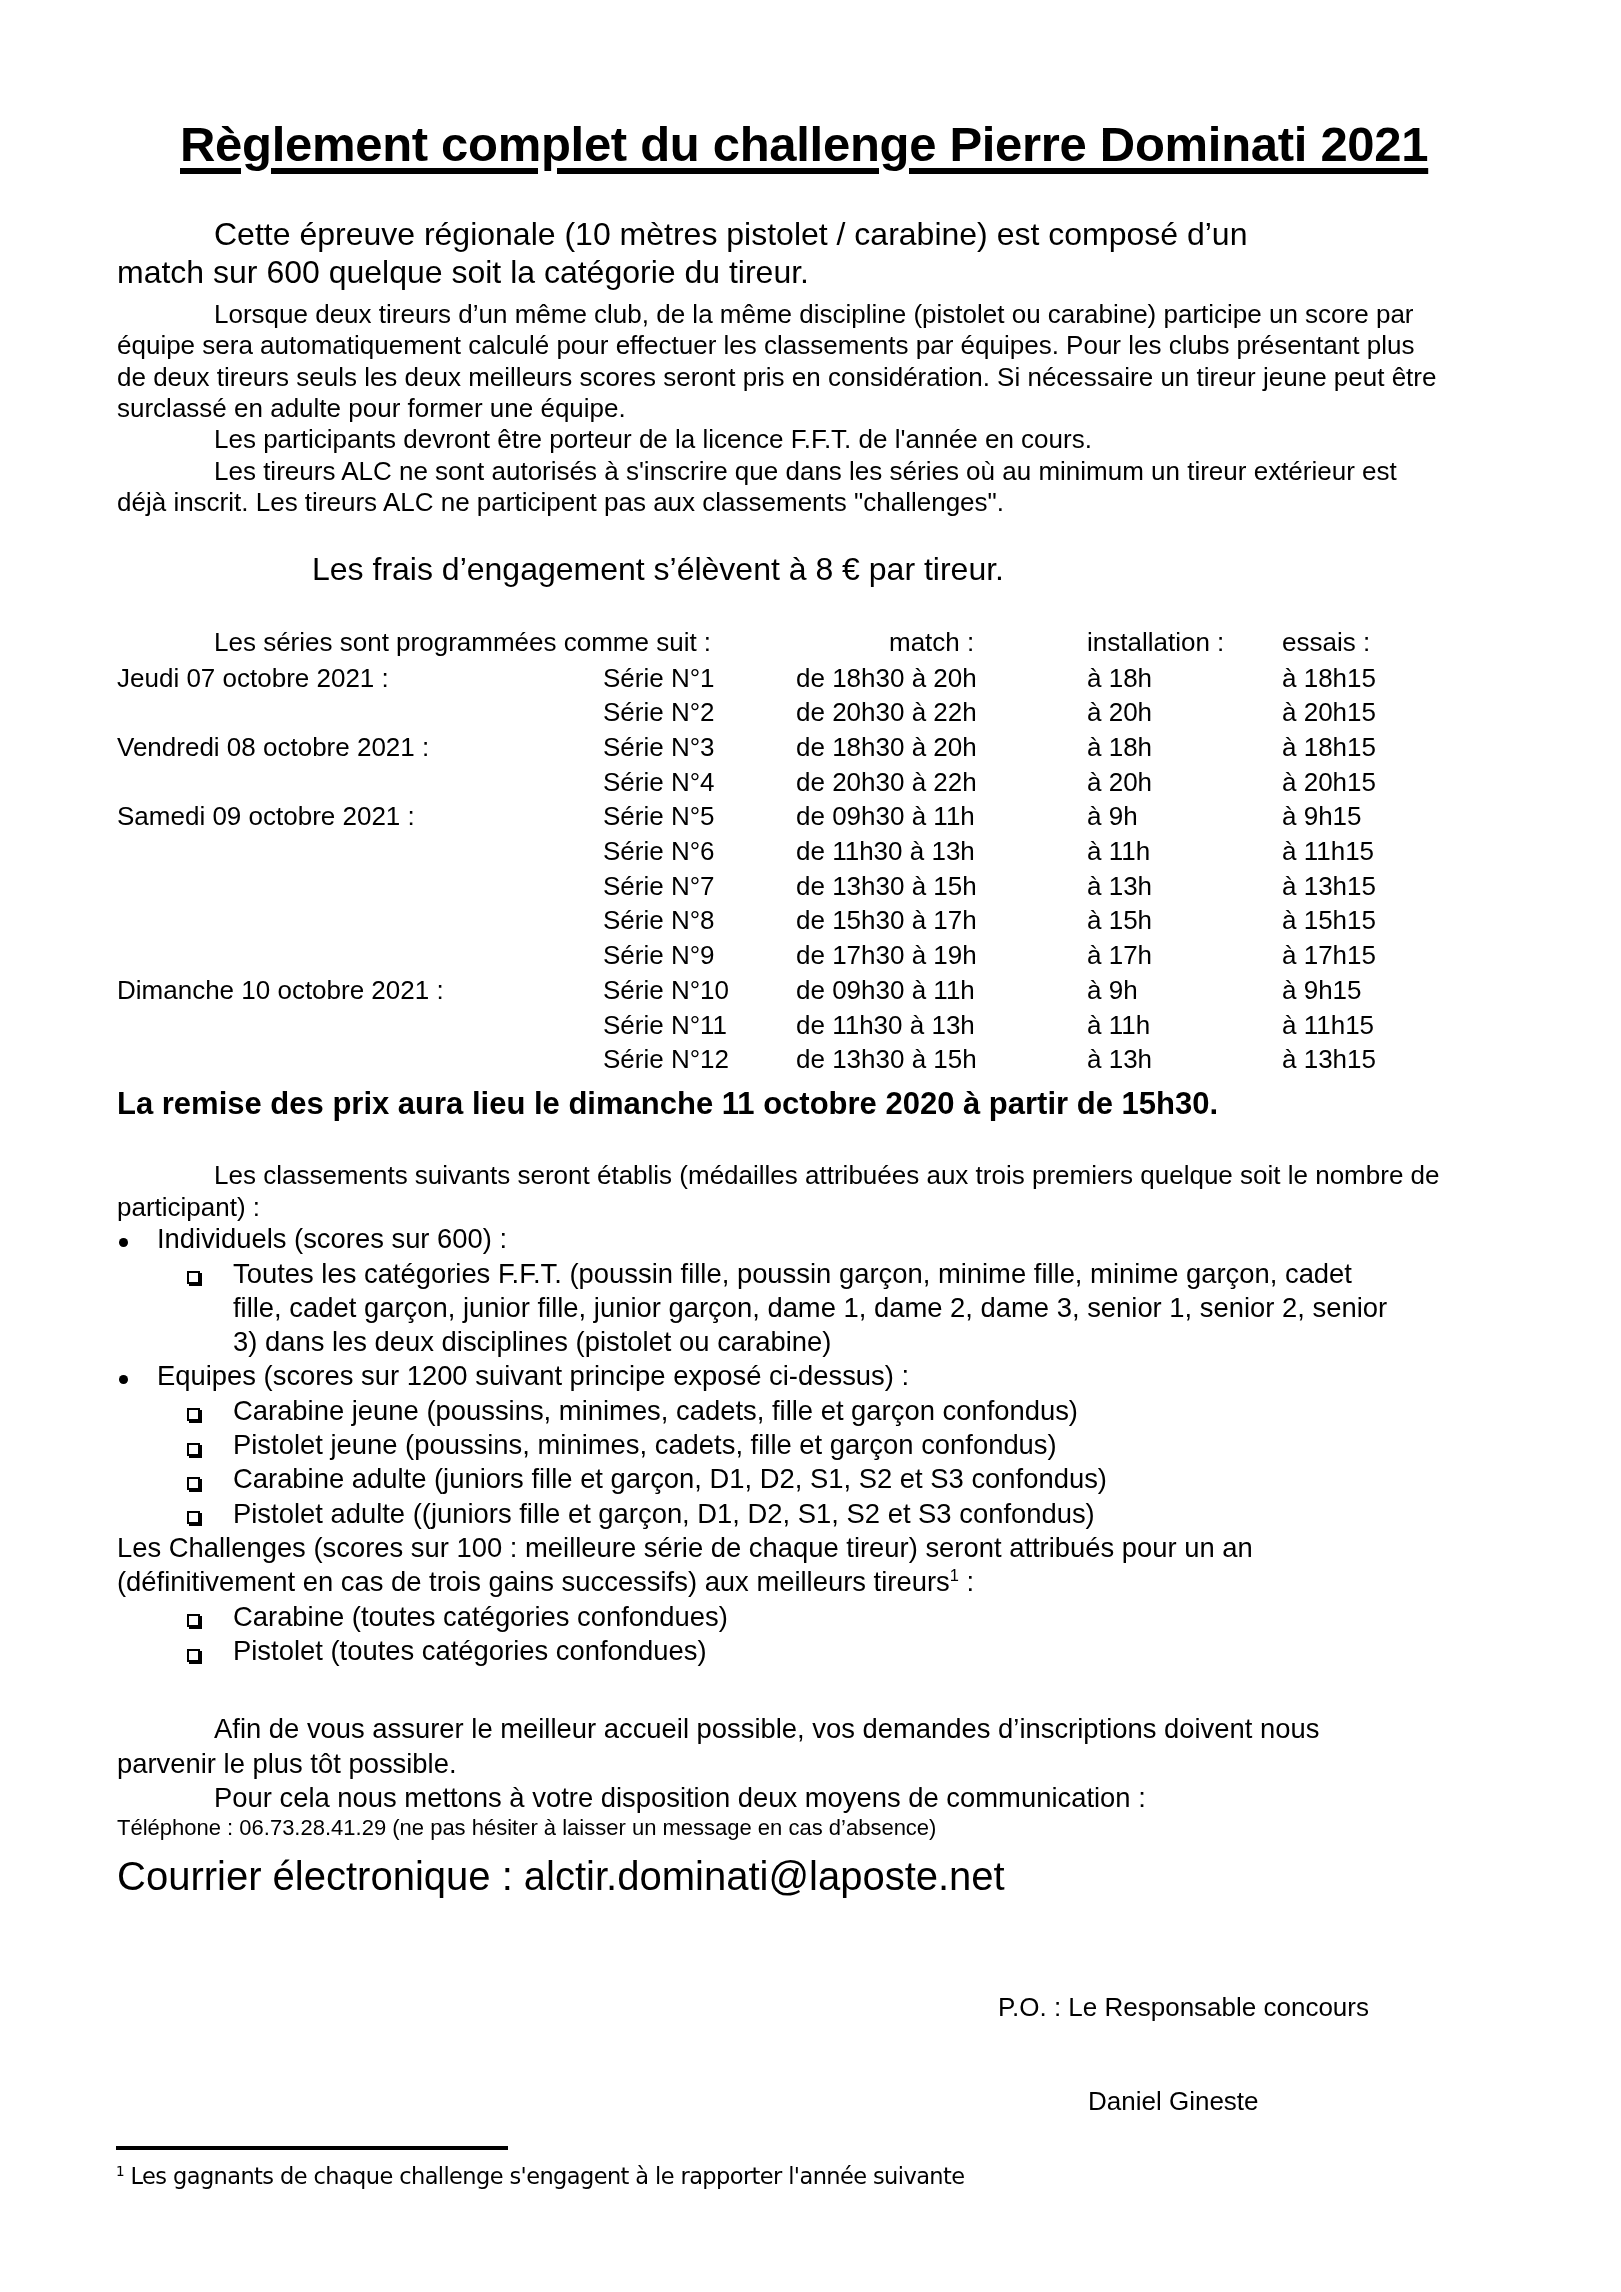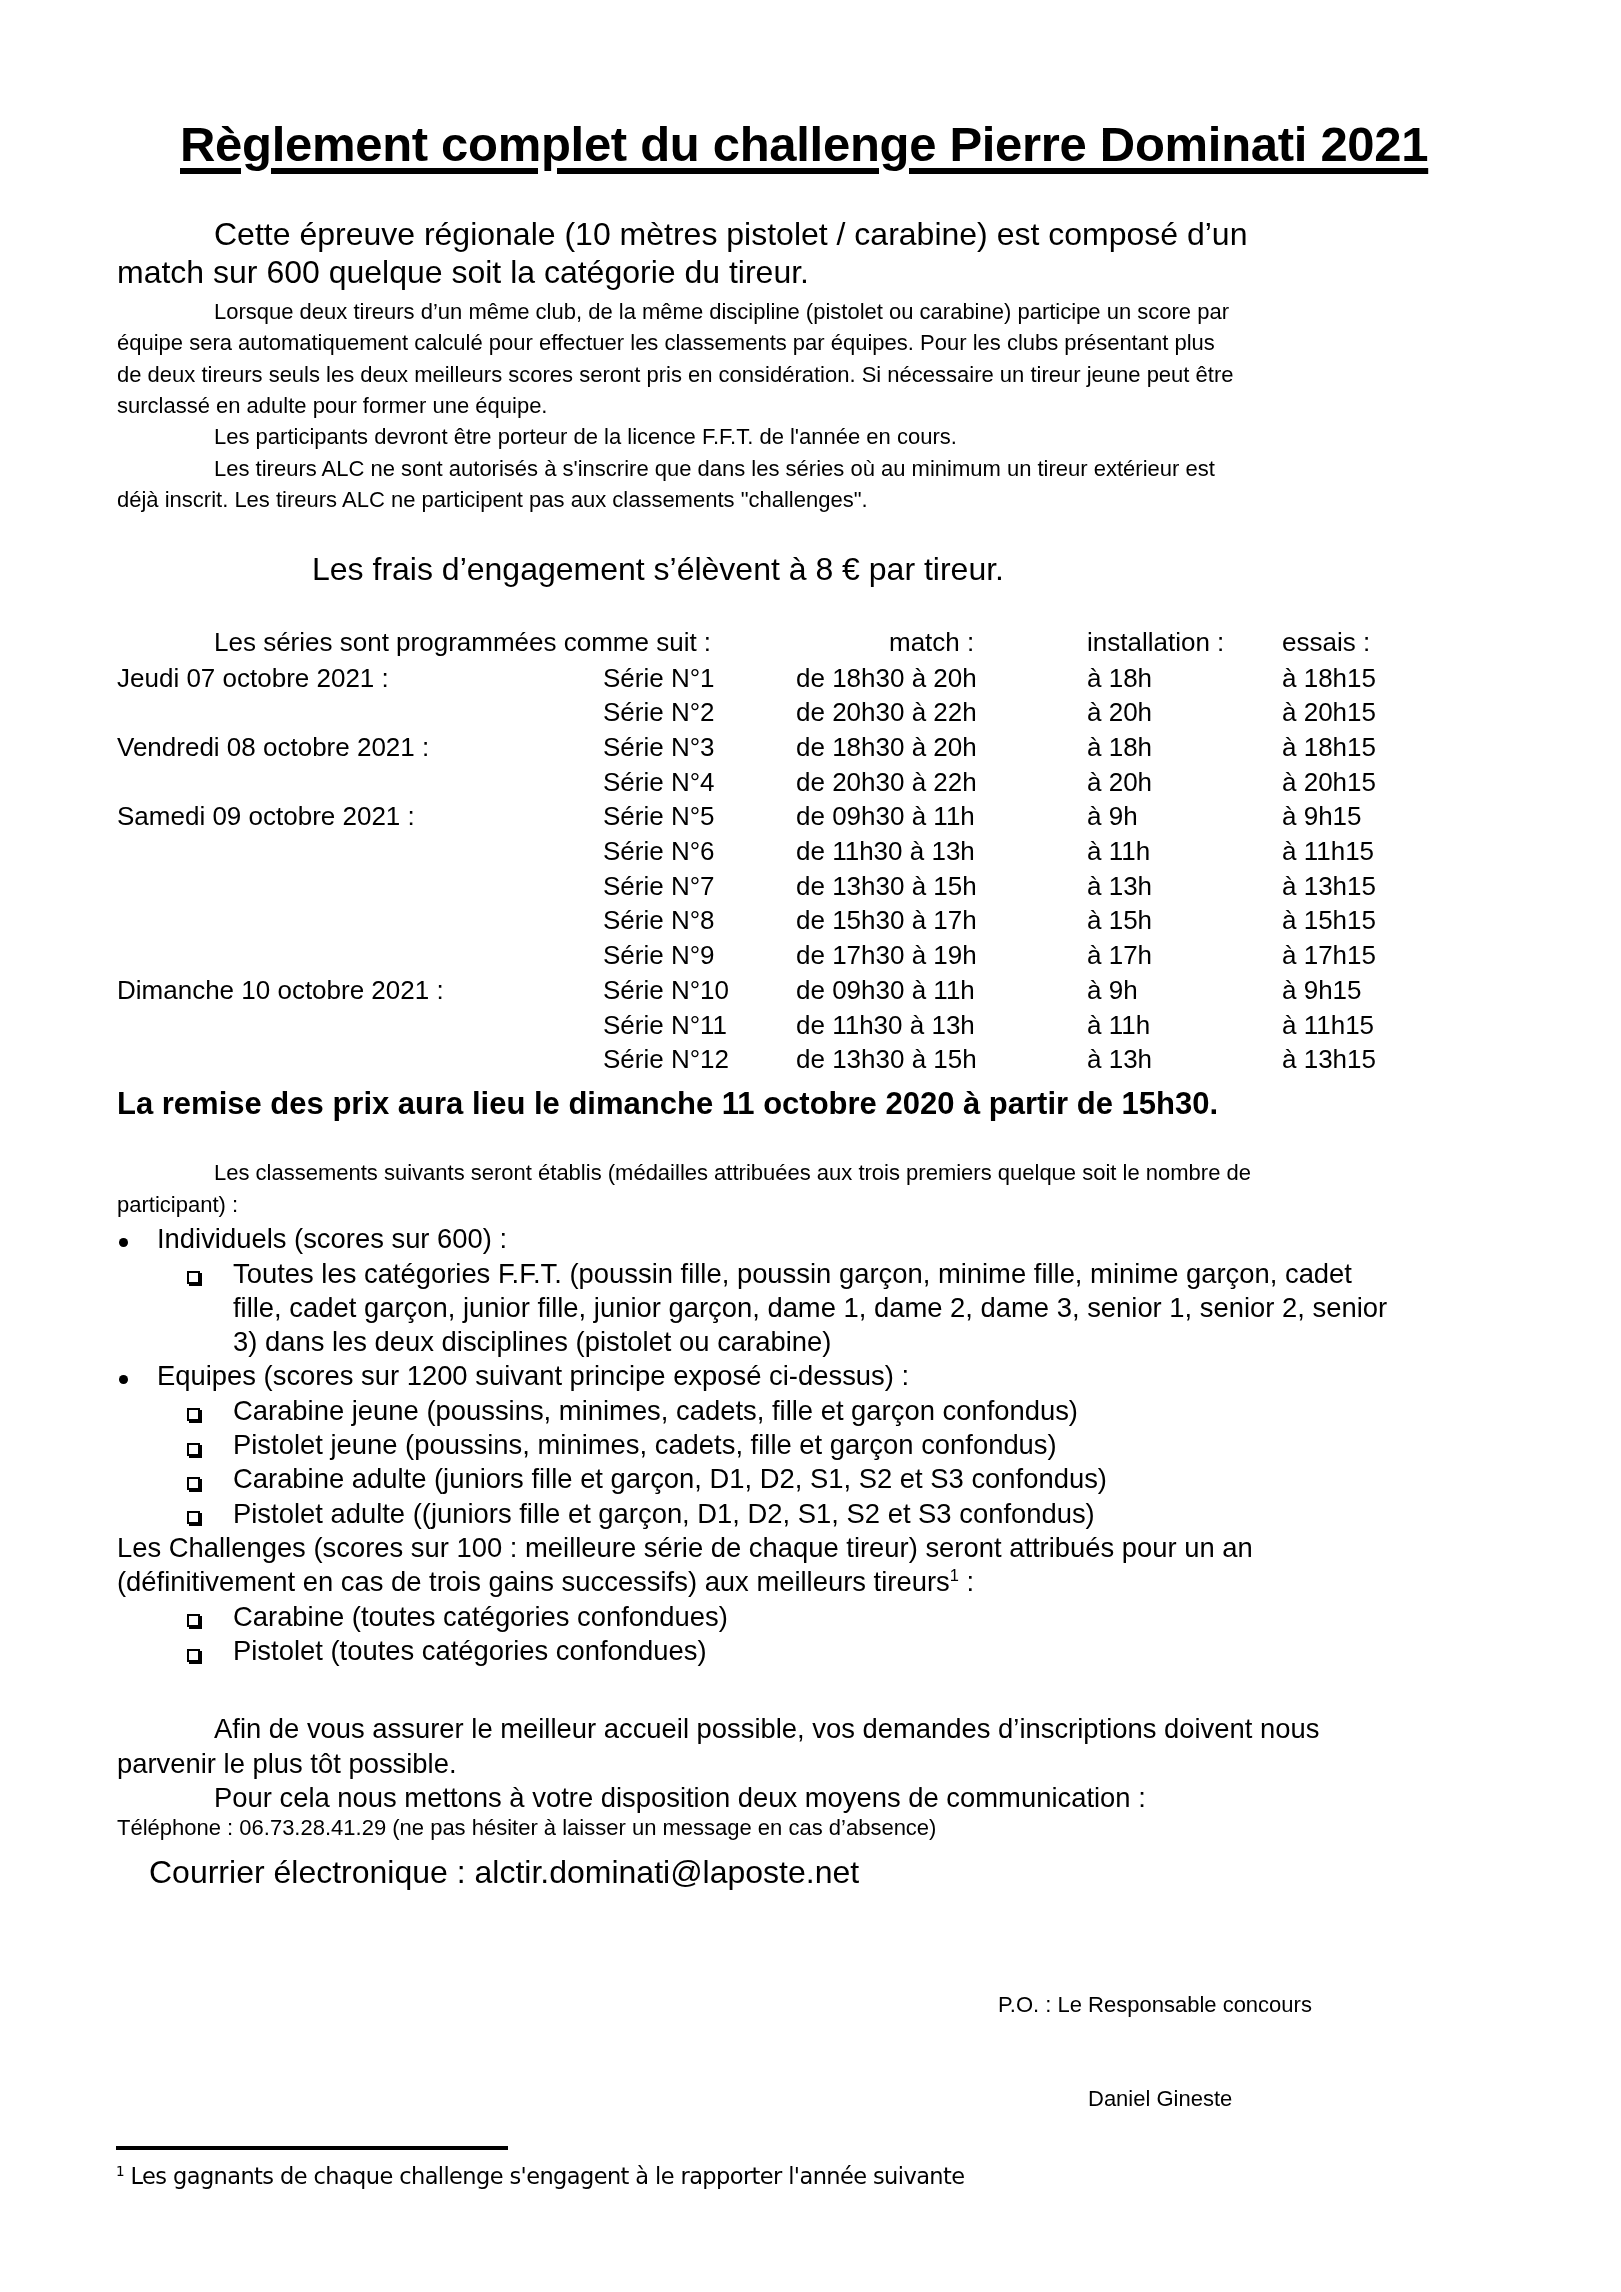--- a/index.html
+++ b/index.html
@@ -2,21 +2,21 @@
 <html><head>
 <meta charset="utf-8">
 <style>
   html, body { margin: 0; padding: 0; background: #ffffff; }
   body { width: 1621px; height: 2293px; position: relative; overflow: hidden;
          font-family: "Liberation Sans", sans-serif; color: #000; }
   .abs { position: absolute; white-space: nowrap; }
   .title { left: 180px; top: 116px; font-size: 49px; font-weight: bold; text-decoration: underline;
            text-decoration-thickness: 5.9px; text-underline-offset: 6.9px; letter-spacing: -0.3px; }
   .big { font-size: 32px; }
-  .small { font-size: 22px; }
+  .small { font-size: 26px; }
   .bold { font-weight: normal; }
   .remise { font-size: 31px; font-weight: bold; }
   .row { position: absolute; left: 0; width: 1337px; height: 35px; font-size: 26px; }
   .row span { position: absolute; top: 0; white-space: nowrap; }
   .c-date { left: 117px; }
   .c-serie { left: 603px; }
   .c-match { left: 796px; }
   .c-inst { left: 1087px; }
   .c-ess { left: 1282px; }
   .list { font-size: 27.4px; }
@@ -169,20 +169,20 @@
 
 <div class="bullet-sq" style="left:187px; top:1614px;"></div>
 <div class="abs list" style="left:233px; top:1601px;">Carabine (toutes catégories confondues)</div>
 <div class="bullet-sq" style="left:187px; top:1649px;"></div>
 <div class="abs list" style="left:233px; top:1635px;">Pistolet (toutes catégories confondues)</div>
 
 <div class="abs list" style="left:214px; top:1713px;"><span>Afin de vous assurer le meilleur accueil possible, </span><span class="bold">vos demandes d’inscriptions doivent nous</span></div>
 <div class="abs list bold" style="left:117px; top:1748px;">parvenir le plus tôt possible.</div>
 <div class="abs list" style="left:214px; top:1782px;">Pour cela nous mettons à votre disposition deux moyens de communication :</div>
 <div class="abs" style="left:117px; top:1815px; font-size:22px;"><span>Téléphone : </span><span>06.73.28.41.29</span><span> (ne pas hésiter à laisser un message en cas d’absence)</span></div>
-<div class="abs" style="left:117px; top:1854px; font-size:32px;margin-left:32px;"><span>Courrier électronique : </span><span class="bold">alctir.dominati@laposte.net</span></div>
+<div class="abs" style="left:117px; top:1854px; font-size:40px;"><span>Courrier électronique : </span><span class="bold">alctir.dominati@laposte.net</span></div>
 
 <div class="abs small" style="left:990px; top:1992px;margin-left:8px;">P.O. : Le Responsable concours</div>
 <div class="abs small" style="left:1088px; top:2086px;">Daniel Gineste</div>
 
 <div class="fn-line"></div>
 <div class="abs footnote" style="left:116px; top:2163px;"><sup>1</sup><span> Les gagnants de chaque challenge s'engagent à le rapporter l'année suivante</span></div>
 
 
 </body></html>

